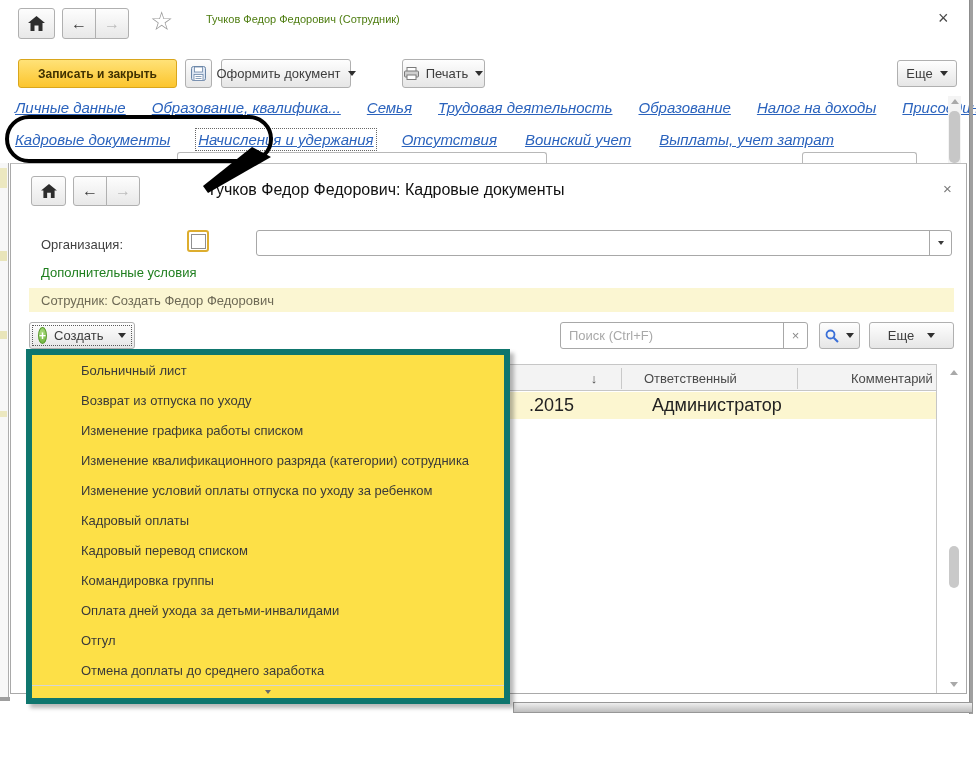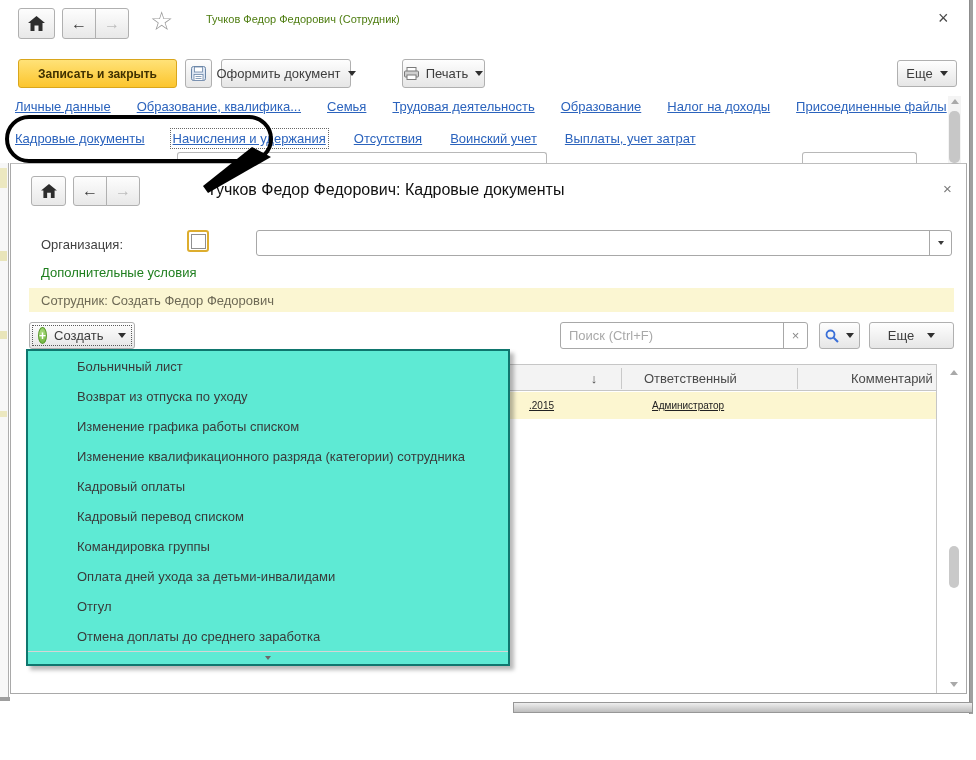--- a/index.html
+++ b/index.html
@@ -12,29 +12,29 @@
   .btn-yellow{background:linear-gradient(#ffe278,#fcc52d);border:1px solid #d9a61c;
        font-weight:bold;color:#403100;font-size:12px;}
   .caret{width:0;height:0;border-left:4px solid transparent;border-right:4px solid transparent;
        border-top:5px solid #2f2f2f;}
   .caret-sm{width:0;height:0;border-left:3px solid transparent;border-right:3px solid transparent;
        border-top:4px solid #3a3a3a;}
   .tri-up{width:0;height:0;border-left:4px solid transparent;border-right:4px solid transparent;
        border-bottom:5px solid #a9a9a9;}
   .tri-down{width:0;height:0;border-left:4px solid transparent;border-right:4px solid transparent;
        border-top:5px solid #a9a9a9;}
-  .link{color:#2b63bd;text-decoration:underline;font-size:13px;white-space:nowrap;cursor:pointer;}
+  .link{color:#2b63bd;text-decoration:underline;font-size:15px;white-space:nowrap;cursor:pointer;font-style:italic;}
   .glink{color:#1e7e1e;font-size:13px;white-space:nowrap;cursor:pointer;}
   .tabrow{display:flex;align-items:center;}
   .menu-item{height:30px;display:flex;align-items:center;padding-left:49px;font-size:13px;
        color:#3a3a3a;white-space:nowrap;cursor:pointer;}
   .hdr-cell{position:absolute;top:0;height:27px;display:flex;align-items:center;
        font-size:13px;color:#4a4a4a;}
   .cell{position:absolute;top:0;height:27px;display:flex;align-items:center;
-       font-size:10px;color:#222;text-decoration:underline;}
+       font-size:18px;color:#222;}
   .navbtn{box-sizing:border-box;display:flex;align-items:center;justify-content:center;
        background:linear-gradient(#fdfdfd,#e8e8e8);border:1px solid #b0b0b0;border-radius:3px;}
   input{outline:none;}
   input::placeholder{color:#a9a9a9;}
 </style>
 </head>
 <body>
 
 <div id="app">
 
@@ -197,25 +197,26 @@
     </div>
     <div class="abs" style="left:925px;top:200px;width:1px;height:329px;background:#c6c6c6;"></div>
 
     <div class="abs" style="left:932px;top:200px;width:22px;height:329px;">
       <div class="tri-up" style="margin:6px auto 0;"></div>
       <div class="abs" style="left:6px;top:182px;width:10px;height:42px;background:#c9c9c9;border-radius:5px;"></div>
       <div class="tri-down" style="position:absolute;left:7px;bottom:6px;"></div>
     </div>
   </div>
 
-  <div class="abs" style="left:26px;top:349px;width:484px;background:#5eead4;border:2px solid #0f766e;box-shadow:4px 4px 4px rgba(0,0,0,0.28);z-index:30;">
+  <div class="abs" style="left:26px;top:349px;width:484px;background:#fde047;border:6px solid #0f766e;box-shadow:4px 4px 4px rgba(0,0,0,0.28);z-index:30;">
     <div class="menu-item">Больничный лист</div>
     <div class="menu-item">Возврат из отпуска по уходу</div>
     <div class="menu-item">Изменение графика работы списком</div>
     <div class="menu-item">Изменение квалификационного разряда (категории) сотрудника</div>
+    <div class="menu-item">Изменение условий оплаты отпуска по уходу за ребенком</div>
     <div class="menu-item">Кадровый оплаты</div>
     <div class="menu-item">Кадровый перевод списком</div>
     <div class="menu-item">Командировка группы</div>
     <div class="menu-item">Оплата дней ухода за детьми-инвалидами</div>
     <div class="menu-item">Отгул</div>
     <div class="menu-item">Отмена доплаты до среднего заработка</div>
     <div style="height:12px;border-top:1px solid #d5d5d5;display:flex;align-items:center;justify-content:center;">
       <span class="caret-sm" style="border-top-color:#6a6a6a;"></span>
     </div>
   </div>

